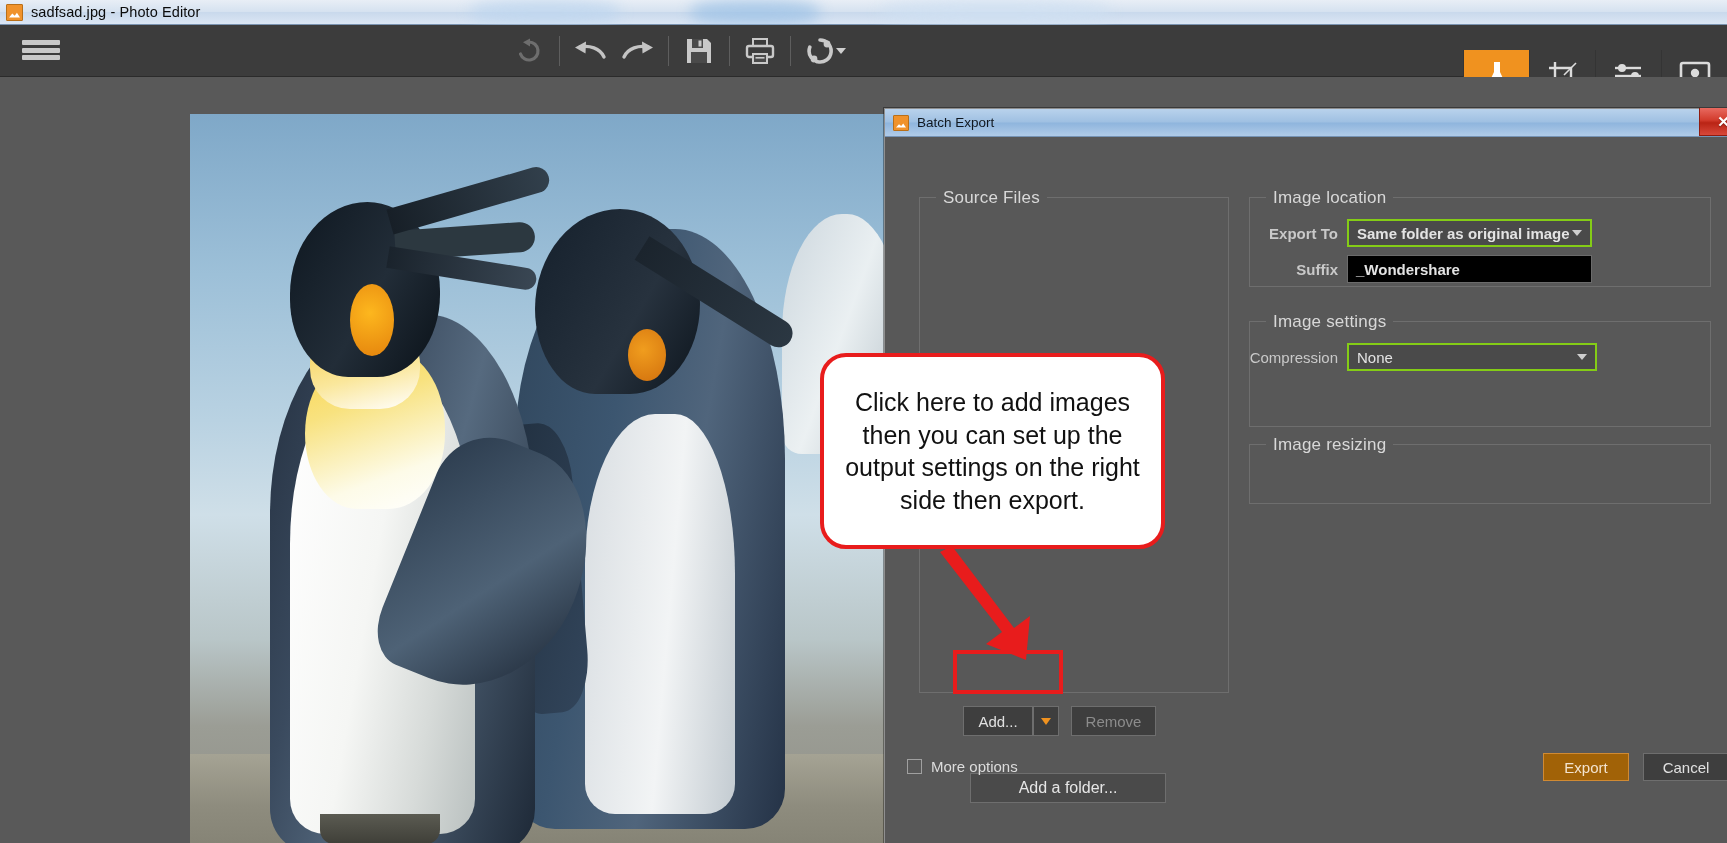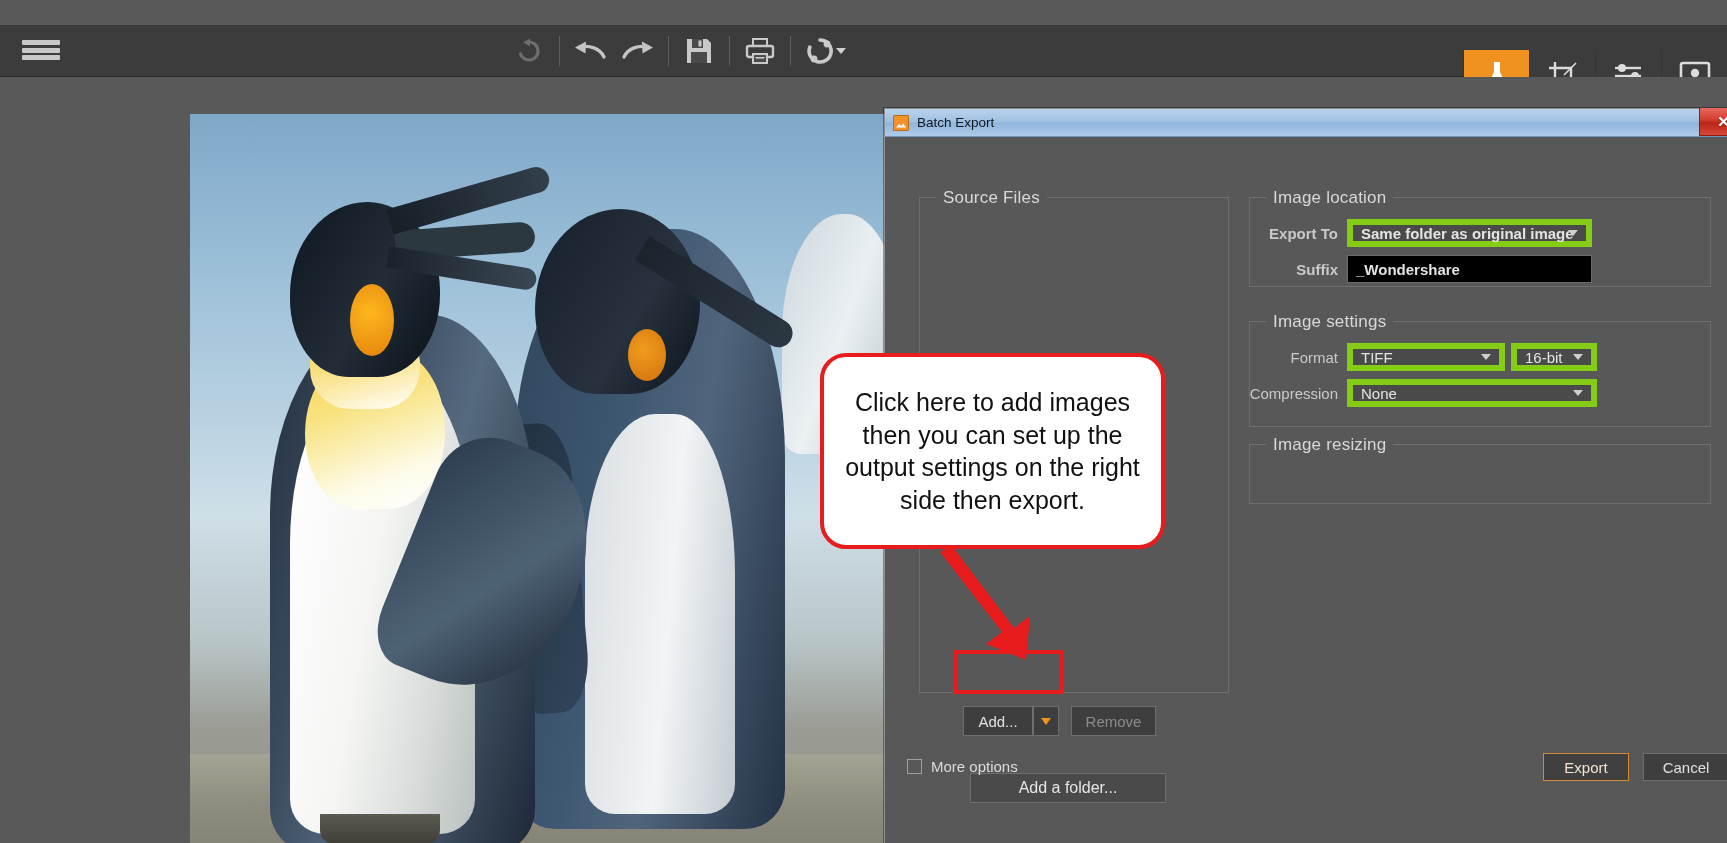--- a/index.html
+++ b/index.html
@@ -191,41 +191,41 @@
   .groupbox { position:absolute; border:1px solid #6e6e6e; }
   .gb-label {
     position:absolute; top:-10px; left:16px; padding:0 7px; background:#585858;
     color:#d8d8d8; font-size:17px; letter-spacing:.2px;
   }
 
   .field-row { display:flex; align-items:center; margin-bottom:8px; }
   .field-label { color:#c9c9c9; font-size:15px; text-align:right; padding-right:9px; }
 
   .combo {
-    background:#4a4a4a; border:6px solid #84cc16; height:28px;
+    background:#4a4a4a; border:2px solid #84cc16; height:28px;
     display:flex; align-items:center; padding:0 8px; color:#e3e3e3; font-size:15px;
     position:relative; cursor:pointer;
   }
   .combo .caret {
     position:absolute; right:8px; top:50%; margin-top:-3px;
     width:0;height:0;border-left:5px solid transparent;border-right:5px solid transparent;
     border-top:6px solid #cfcfcf;
   }
   .textinput {
     background:#000000; border:1px solid #6b6b6b; height:28px;
     display:flex; align-items:center; padding:0 8px; color:#e3e3e3; font-size:15px;
   }
 
   .btn {
     background:#3e3e3e; border:1px solid #6e6e6e; color:#e0e0e0;
     font-size:15px; display:flex; align-items:center; justify-content:center;
     cursor:pointer; height:30px;
   }
   .btn.disabled { color:#8c8c8c; }
-  .btn-export { background:#404040; border-color:#d08a33; color:#f3e3cf; }
+  .btn-export { background:#a16207; border-color:#d08a33; color:#f3e3cf; }
   .btn-split-arrow {
     width:26px; border-left:1px solid #6e6e6e; display:flex; align-items:center; justify-content:center;
   }
   .orange-caret { width:0;height:0;border-left:5px solid transparent;border-right:5px solid transparent;
     border-top:7px solid #f0921f; }
 
   .menu-popup {
     position:absolute; background:#4a4a4a; border:1px solid #6e6e6e;
     color:#e6e6e6; font-size:16px; display:flex; align-items:center; justify-content:center;
     cursor:pointer;
@@ -247,20 +247,27 @@
   .hl-box {
     position:absolute; left:953px; top:650px; width:110px; height:44px;
     border:4px solid #e81c1c;
   }
 </style>
 </head>
 <body>
 
 <div id="app">
 
+  <div class="titlebar">
+    <div class="blur-a"></div>
+    <div class="blur-b"></div>
+    <div class="blur-c"></div>
+    <div class="app-icon"></div>
+    <div class="title-text">sadfsad.jpg - Photo Editor</div>
+  </div>
 
   <div class="toolbar">
     <div class="hamburger">
       <span></span>
         <span></span>
         <span></span>
     </div>
 
     <div class="tool-center">
       <div class="tbtn">
@@ -431,31 +438,20 @@
             <span>_Wondershare</span>
           </div>
         </div>
       </div>
 
       <div class="groupbox" style="left:364px; top:184px; width:462px; height:106px;">
         <div class="gb-label">Image settings</div>
       </div>
       <div style="position:absolute; left:350px; top:206px; width:472px;">
         <div class="field-row">
-          <div class="field-label" style="width:112px">Format</div>
-          <div class="combo" style="width:158px">
-            <span>TIFF</span>
-            <span class="caret"></span>
-          </div>
-          <div class="combo" style="width:86px; margin-left:6px;">
-            <span>16-bit</span>
-            <span class="caret"></span>
-          </div>
-        </div>
-        <div class="field-row">
           <div class="field-label" style="width:112px">Compression</div>
           <div class="combo" style="width:250px">
             <span>None</span>
             <span class="caret"></span>
           </div>
         </div>
       </div>
 
       <div class="groupbox" style="left:364px; top:307px; width:462px; height:60px;">
         <div class="gb-label">Image resizing</div>

